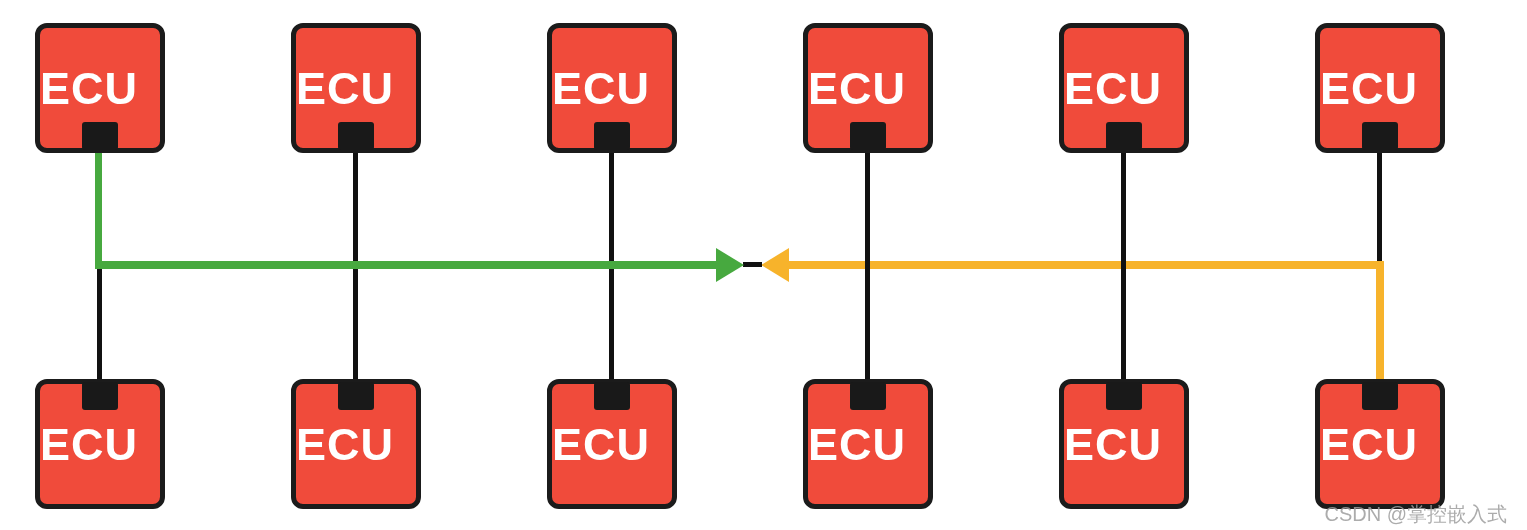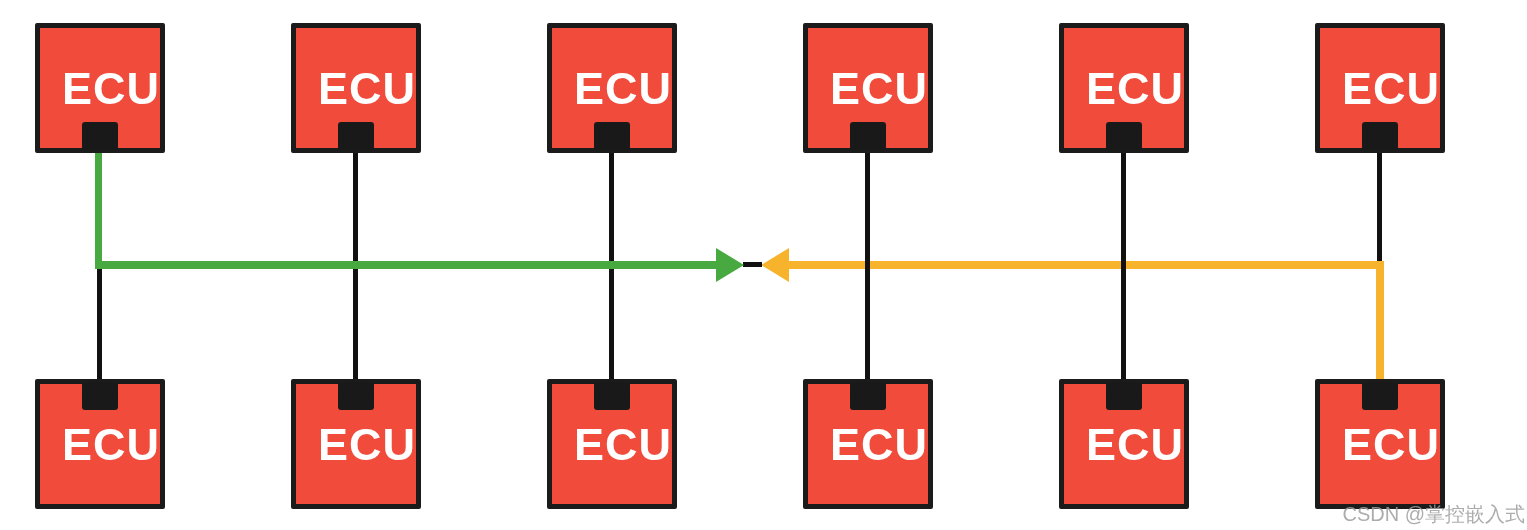--- a/index.html
+++ b/index.html
@@ -15,24 +15,24 @@
     background: var(--background, #ffffff);
     overflow: hidden;
   }
   
   .ecu-box {
     position: absolute;
     width: 120px;
     height: 120px;
     background: var(--node-fill, #F04B3B);
     border: 5px solid var(--node-border, #1B1B1B);
-    border-radius: 2px;
+    border-radius: 12px;
     display: flex;
     align-items: center;
-    justify-content: flex-end;
+    justify-content: flex-start;
     z-index: 5;
   }
   .ecu-label {
     color: #ffffff;
     font-size: 45px;
     font-weight: bold;
     letter-spacing: 1px;
     line-height: 1;
     user-select: none;
   }
@@ -87,21 +87,21 @@
   }
   .bus-gap {
     position: absolute;
     left: 743px; top: 262px;
     width: 19px; height: 5px;
     background: var(--wire, #111111);
     z-index: 3;
   }
   .watermark {
     position: absolute;
-    right: 2px;
+    right: 20px;
     bottom: 2px;
     font-size: 20px;
     color: var(--watermark-color, #9E9E9E);
     opacity: 0.85;
     z-index: 10;
     white-space: nowrap;
     text-align: right;
   }
 </style>
 </head>

